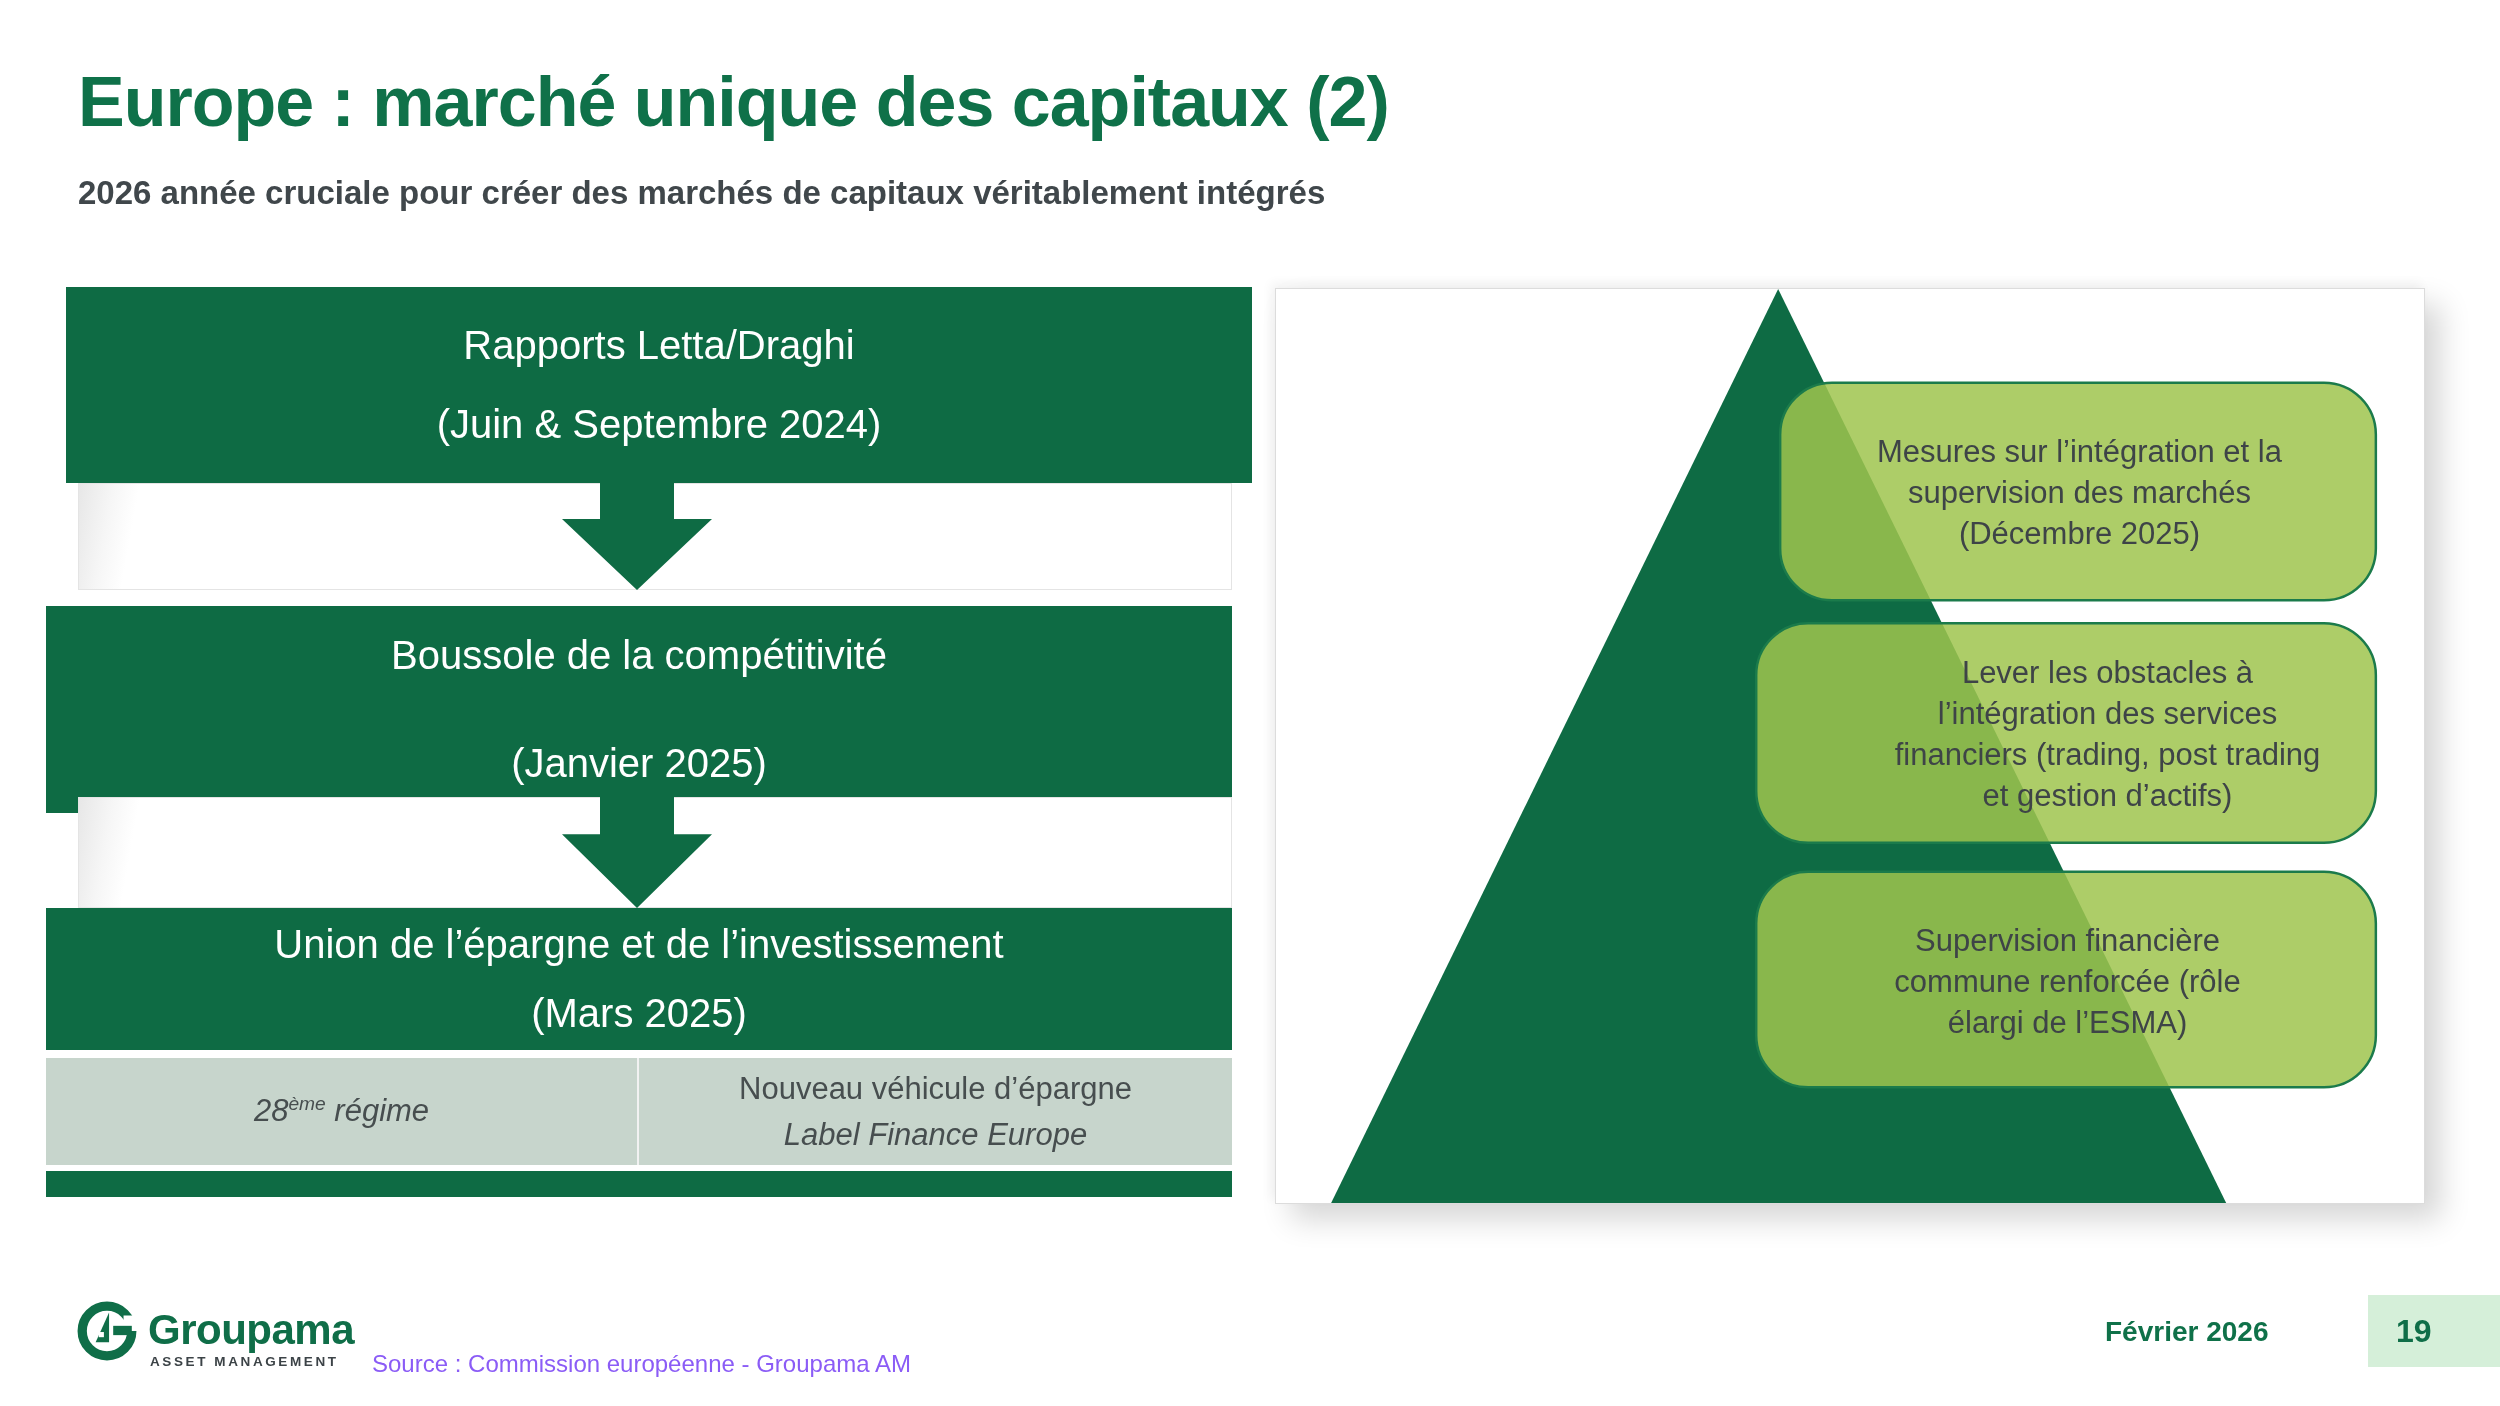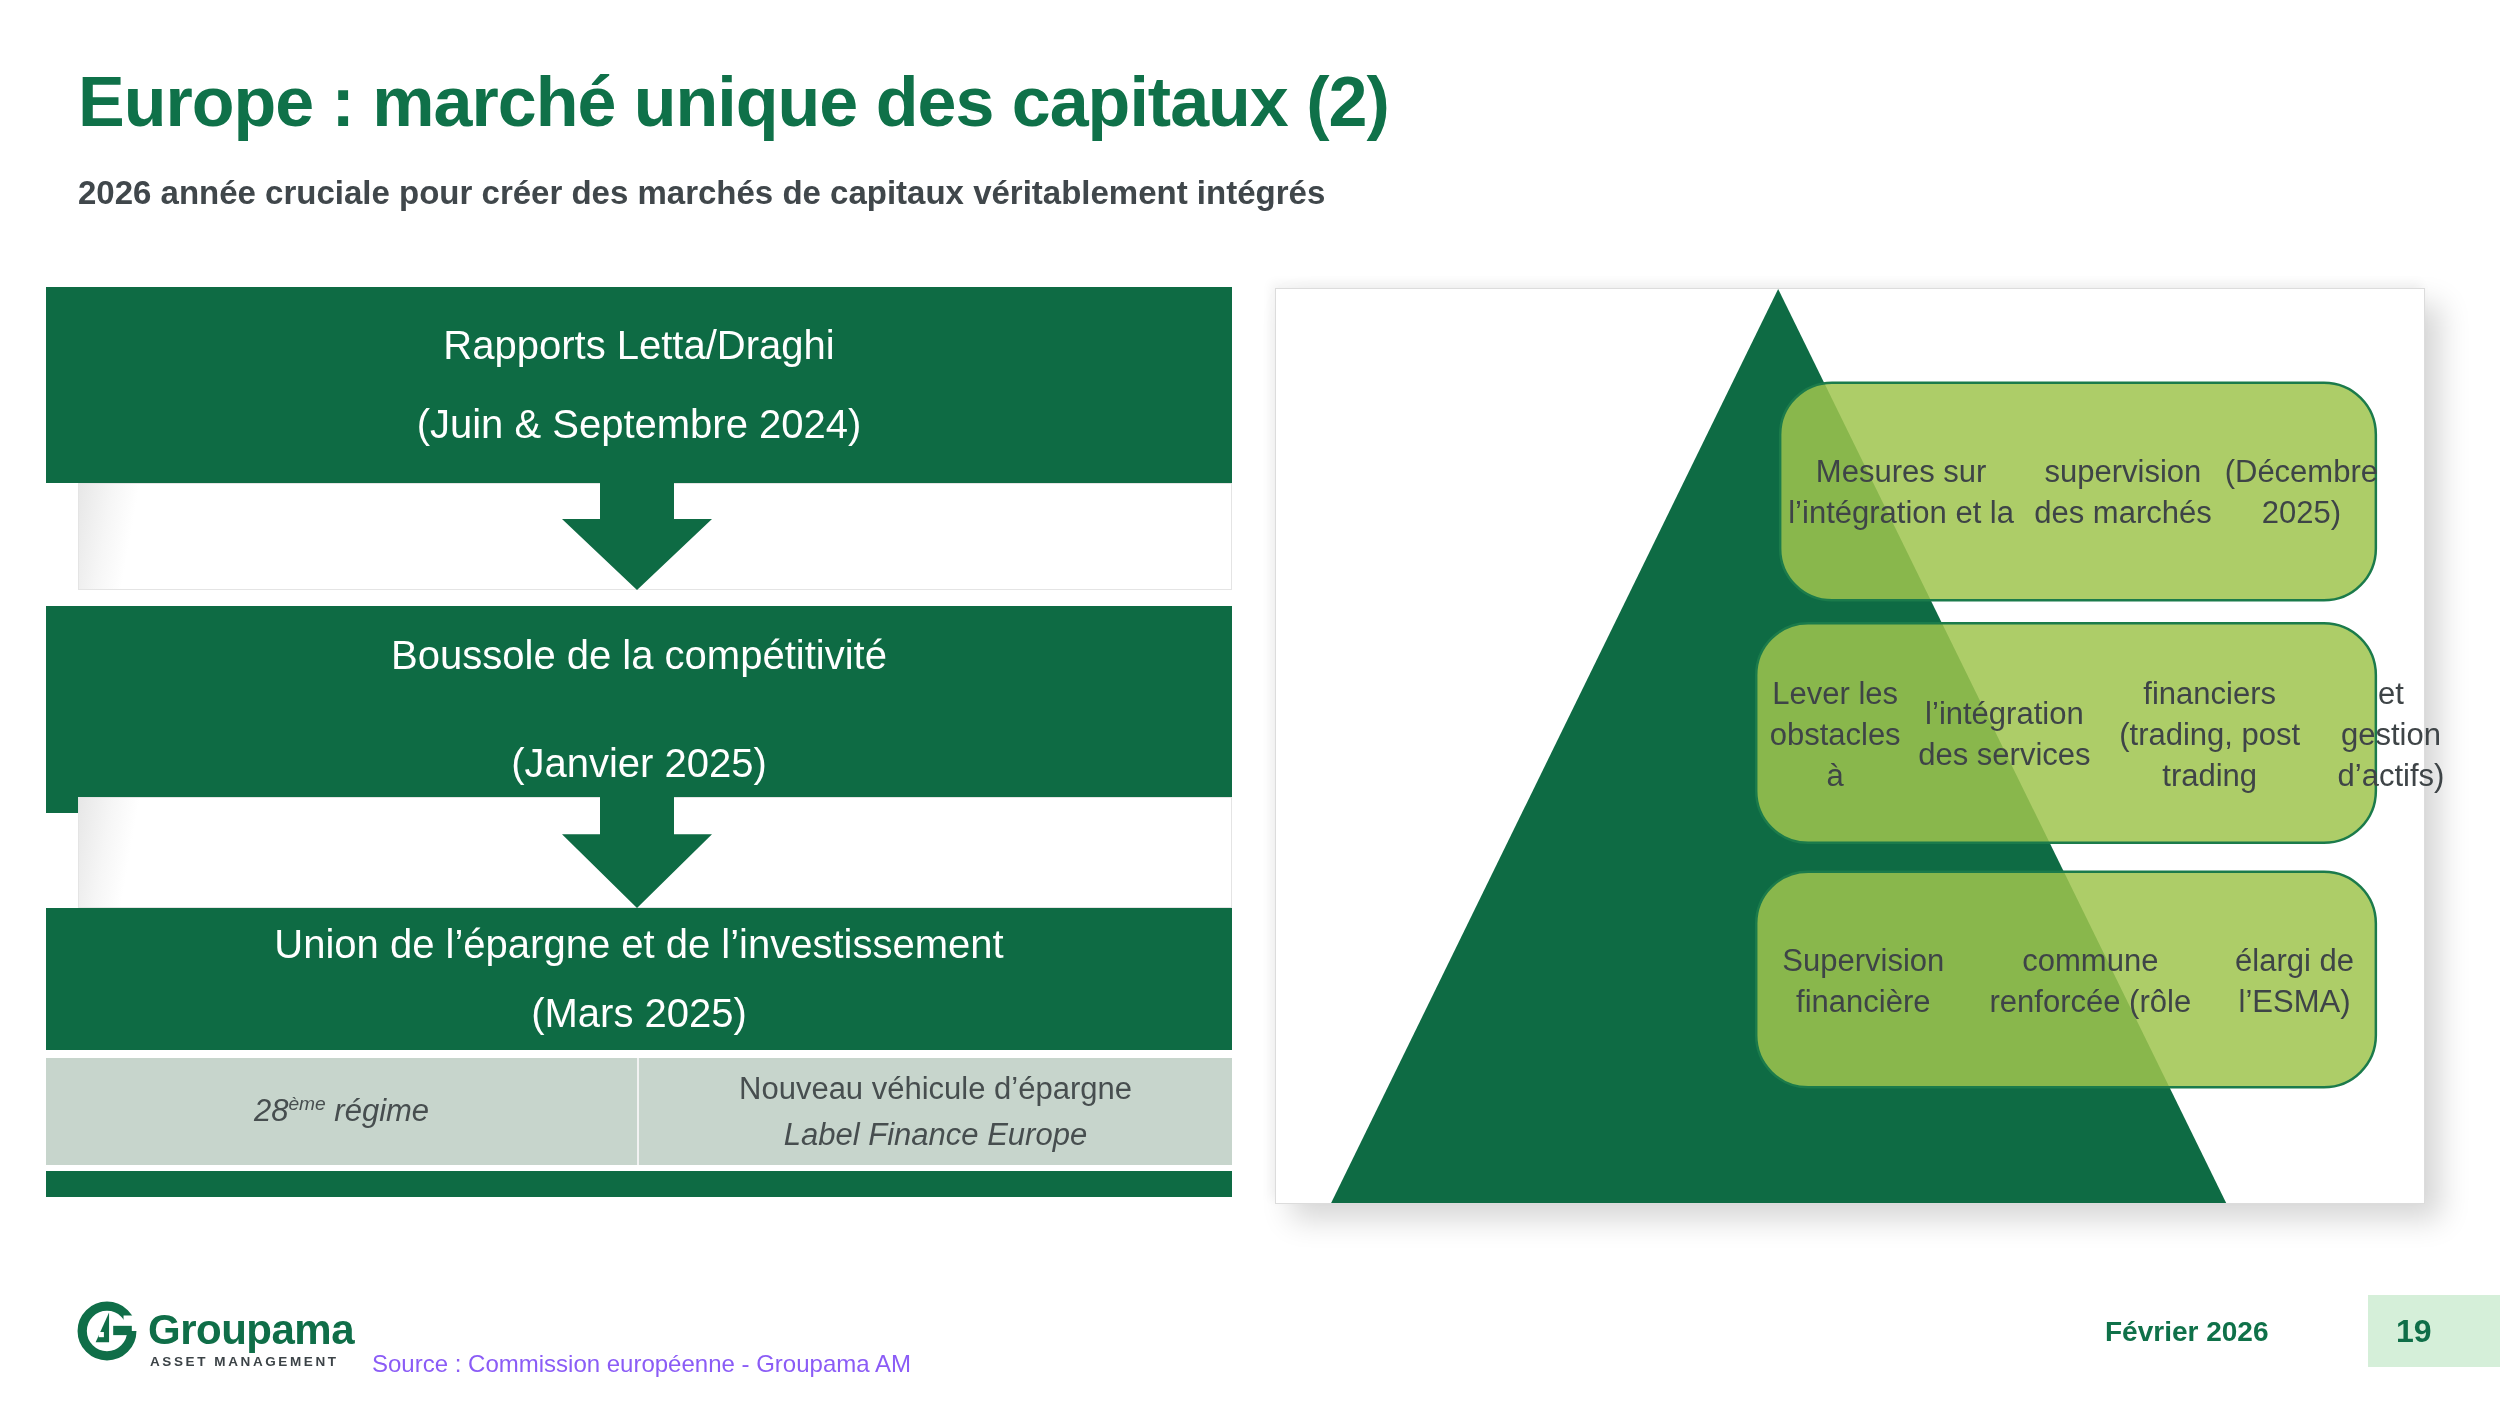--- a/index.html
+++ b/index.html
@@ -7,21 +7,21 @@
         font-family:"Liberation Sans",sans-serif;}
 
   
   .title{position:absolute;left:78px;top:62px;font-size:70px;font-weight:700;color:#0f7149;letter-spacing:-1px;}
   .subtitle{position:absolute;left:78px;top:174px;font-size:33px;font-weight:700;color:#40474b;}
 
   
   .gbox{position:absolute;left:46px;width:1186px;background:#0e6b44;color:#ffffff;
         display:flex;flex-direction:column;justify-content:center;align-items:center;text-align:center;
         font-size:40px;font-weight:400;}
-  .gbox-1{top:287px;height:196px;gap:34px;}
+  .gbox-1{top:287px;height:196px;gap:34px;margin-left:20px;}
   .gbox-2{top:590px;height:207px;gap:63px;margin-top:16px;}
   .gbox-3{top:908px;height:142px;gap:24px;}
 
   .band{position:absolute;left:78px;width:1154px;background:linear-gradient(100deg,#e7e7e7 0px,#f6f6f6 34px,#ffffff 60px);
         border:1px solid #e4e4e4;box-sizing:border-box;}
   .band-1{top:483px;height:107px;}
   .band-2{top:797px;height:111px;}
   .arrow{position:absolute;left:562px;width:150px;z-index:3;display:block;}
   .arrow-1{top:483px;height:107px;}
   .arrow-2{top:797px;height:111px;}
@@ -34,21 +34,21 @@
   .gray-line2{font-style:italic;}
   .gray-line2 sup{font-size:0.62em;font-style:italic;}
 
   .greenbar{position:absolute;left:46px;top:1171px;width:1186px;height:26px;background:#0e6b44;}
 
   
   .card{position:absolute;left:1275px;top:288px;width:1150px;height:916px;background:#ffffff;
         border:1px solid #dcdcdc;box-sizing:border-box;
         box-shadow:16px 16px 28px rgba(0,0,0,0.16), -4px -5px 10px rgba(0,0,0,0.05);}
   .card svg.scene{position:absolute;left:0;top:0;width:100%;height:100%;display:block;}
-  .pbox-text{position:absolute;display:flex;flex-direction:row;justify-content:center;align-items:center;
+  .pbox-text{position:absolute;display:flex;flex-direction:column;justify-content:center;align-items:center;
              text-align:center;color:#3e4447;font-size:31px;line-height:41px;z-index:4;}
   .pbox-text-1{left:505px;top:94px;width:597px;height:218px;}
   .pbox-text-2{left:481px;top:335px;width:701px;height:220px;}
   .pbox-text-3{left:481px;top:584px;width:621px;height:216px;}
 
   
   .logo-icon{position:absolute;left:76px;top:1300px;width:62px;height:62px;}
   .logo-word{position:absolute;left:148px;top:1306px;font-size:42px;font-weight:700;color:#0f6e48;letter-spacing:-0.5px;}
   .logo-sub{position:absolute;left:150px;top:1354px;font-size:13.5px;font-weight:700;letter-spacing:2.6px;color:#3c4347;}
   .source{position:absolute;left:372px;top:1350px;font-size:24px;color:#8b5cf6;}

